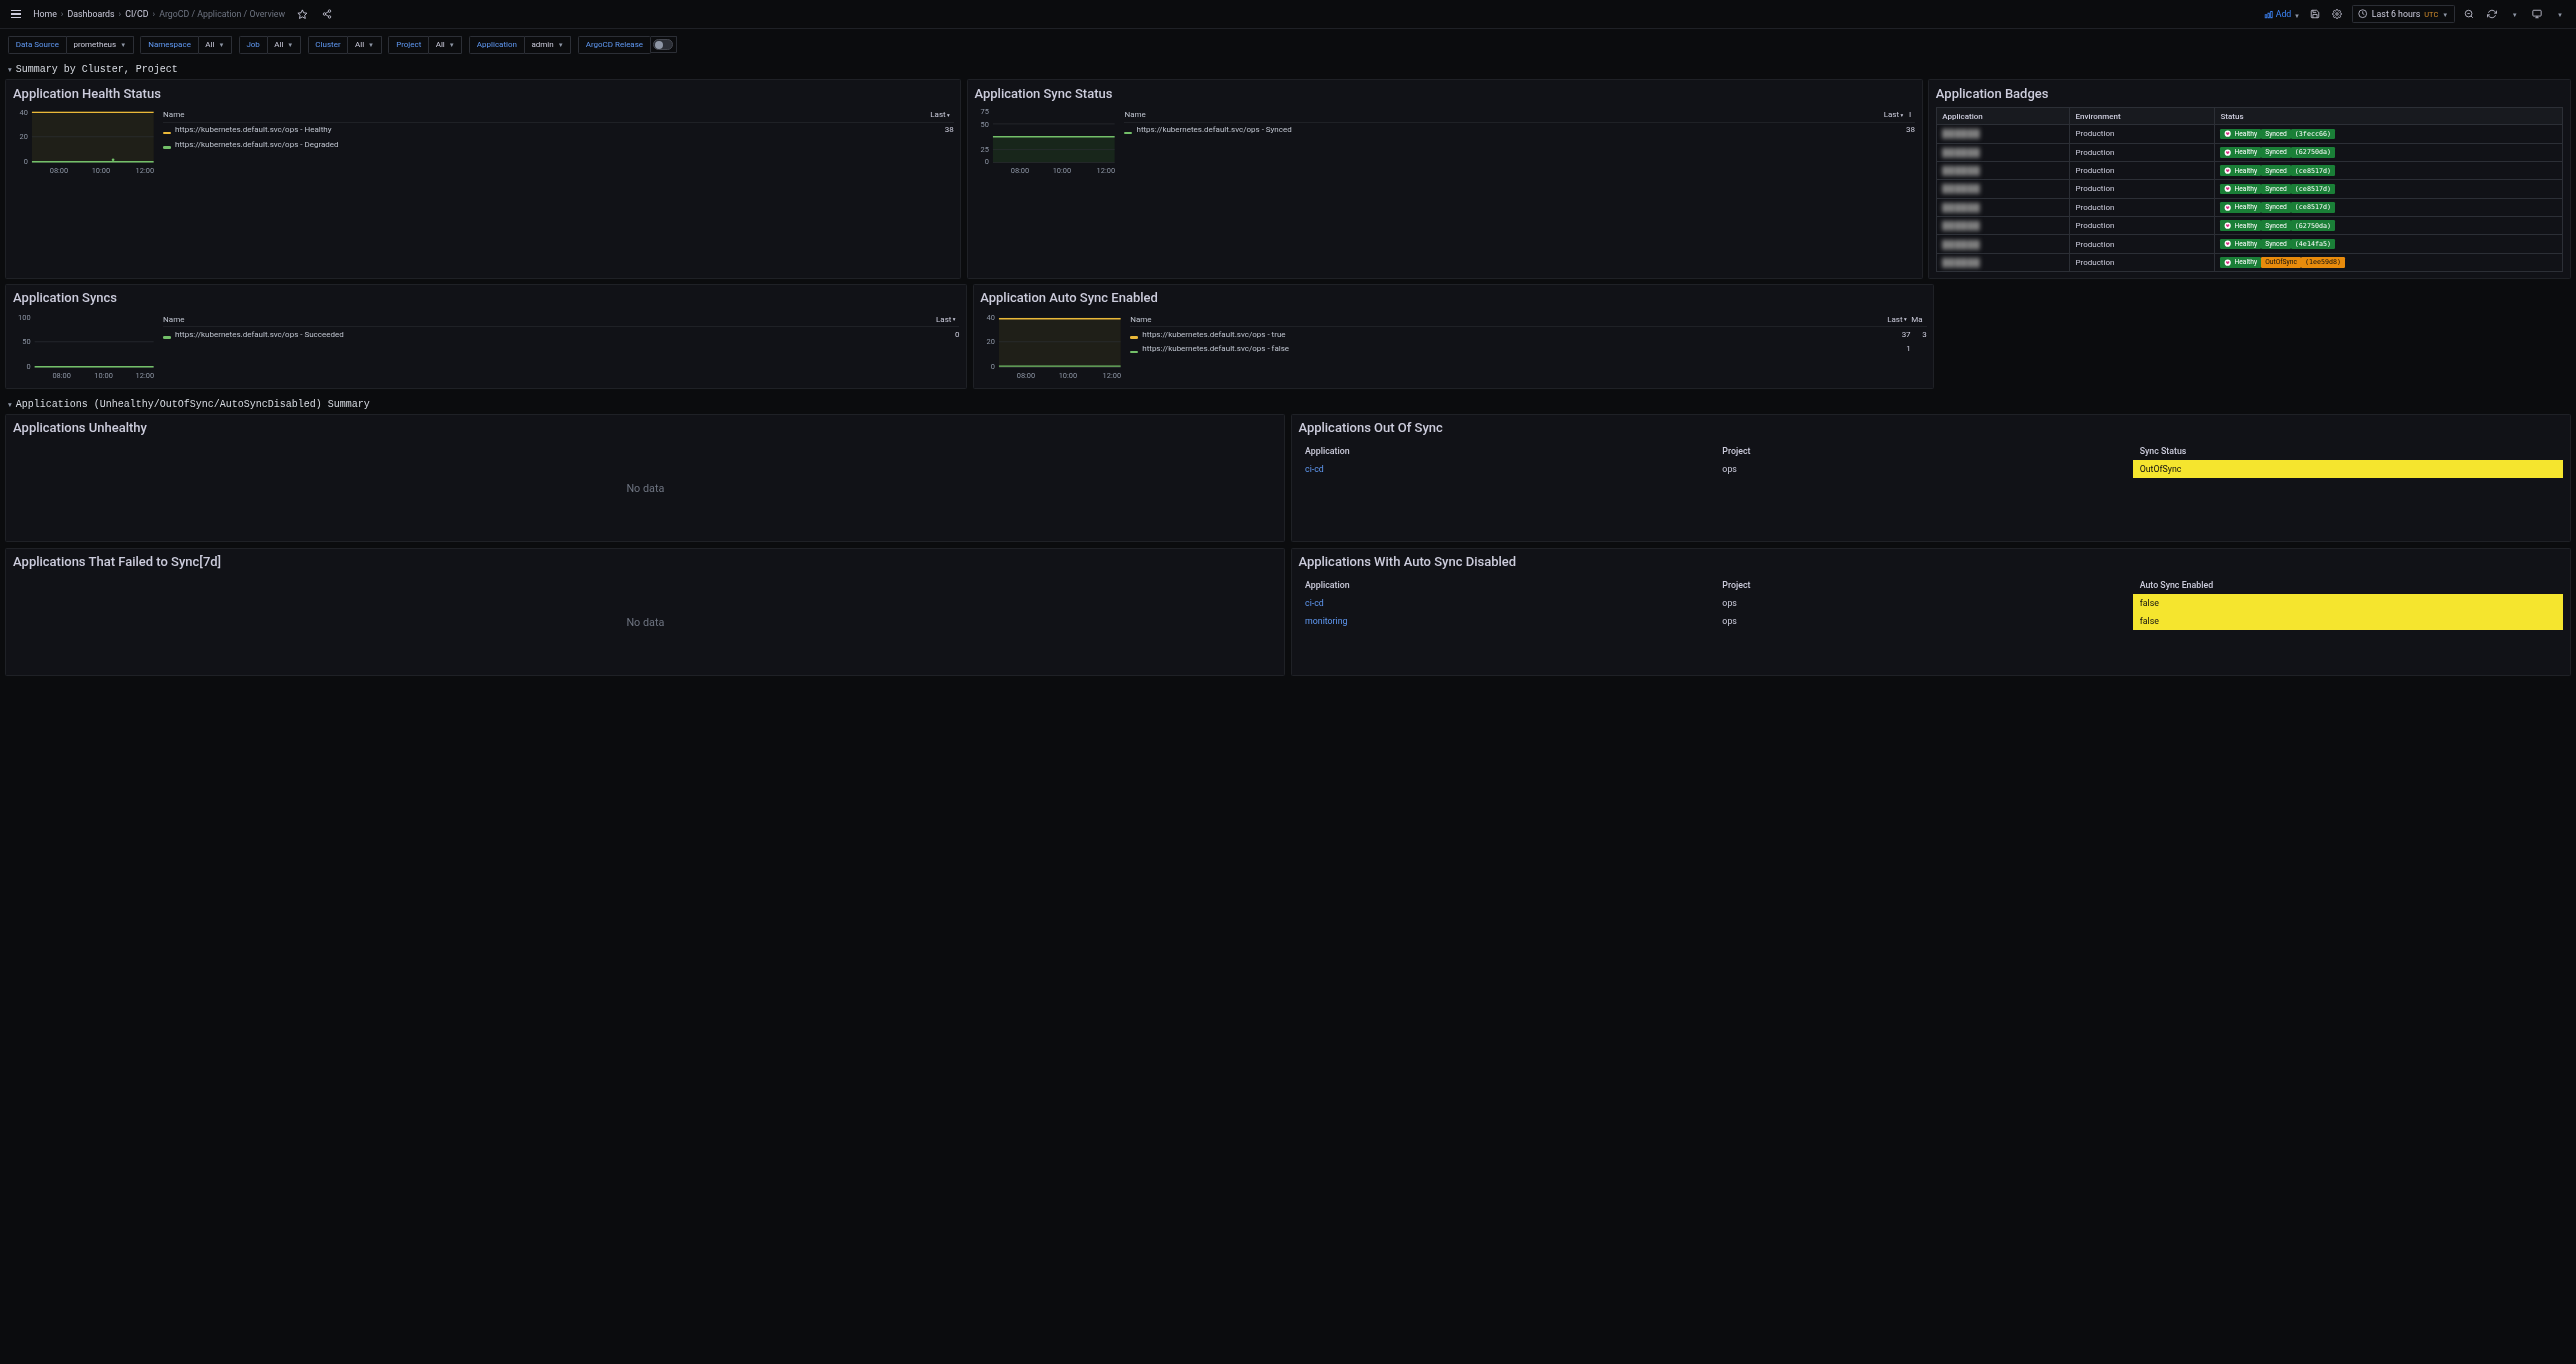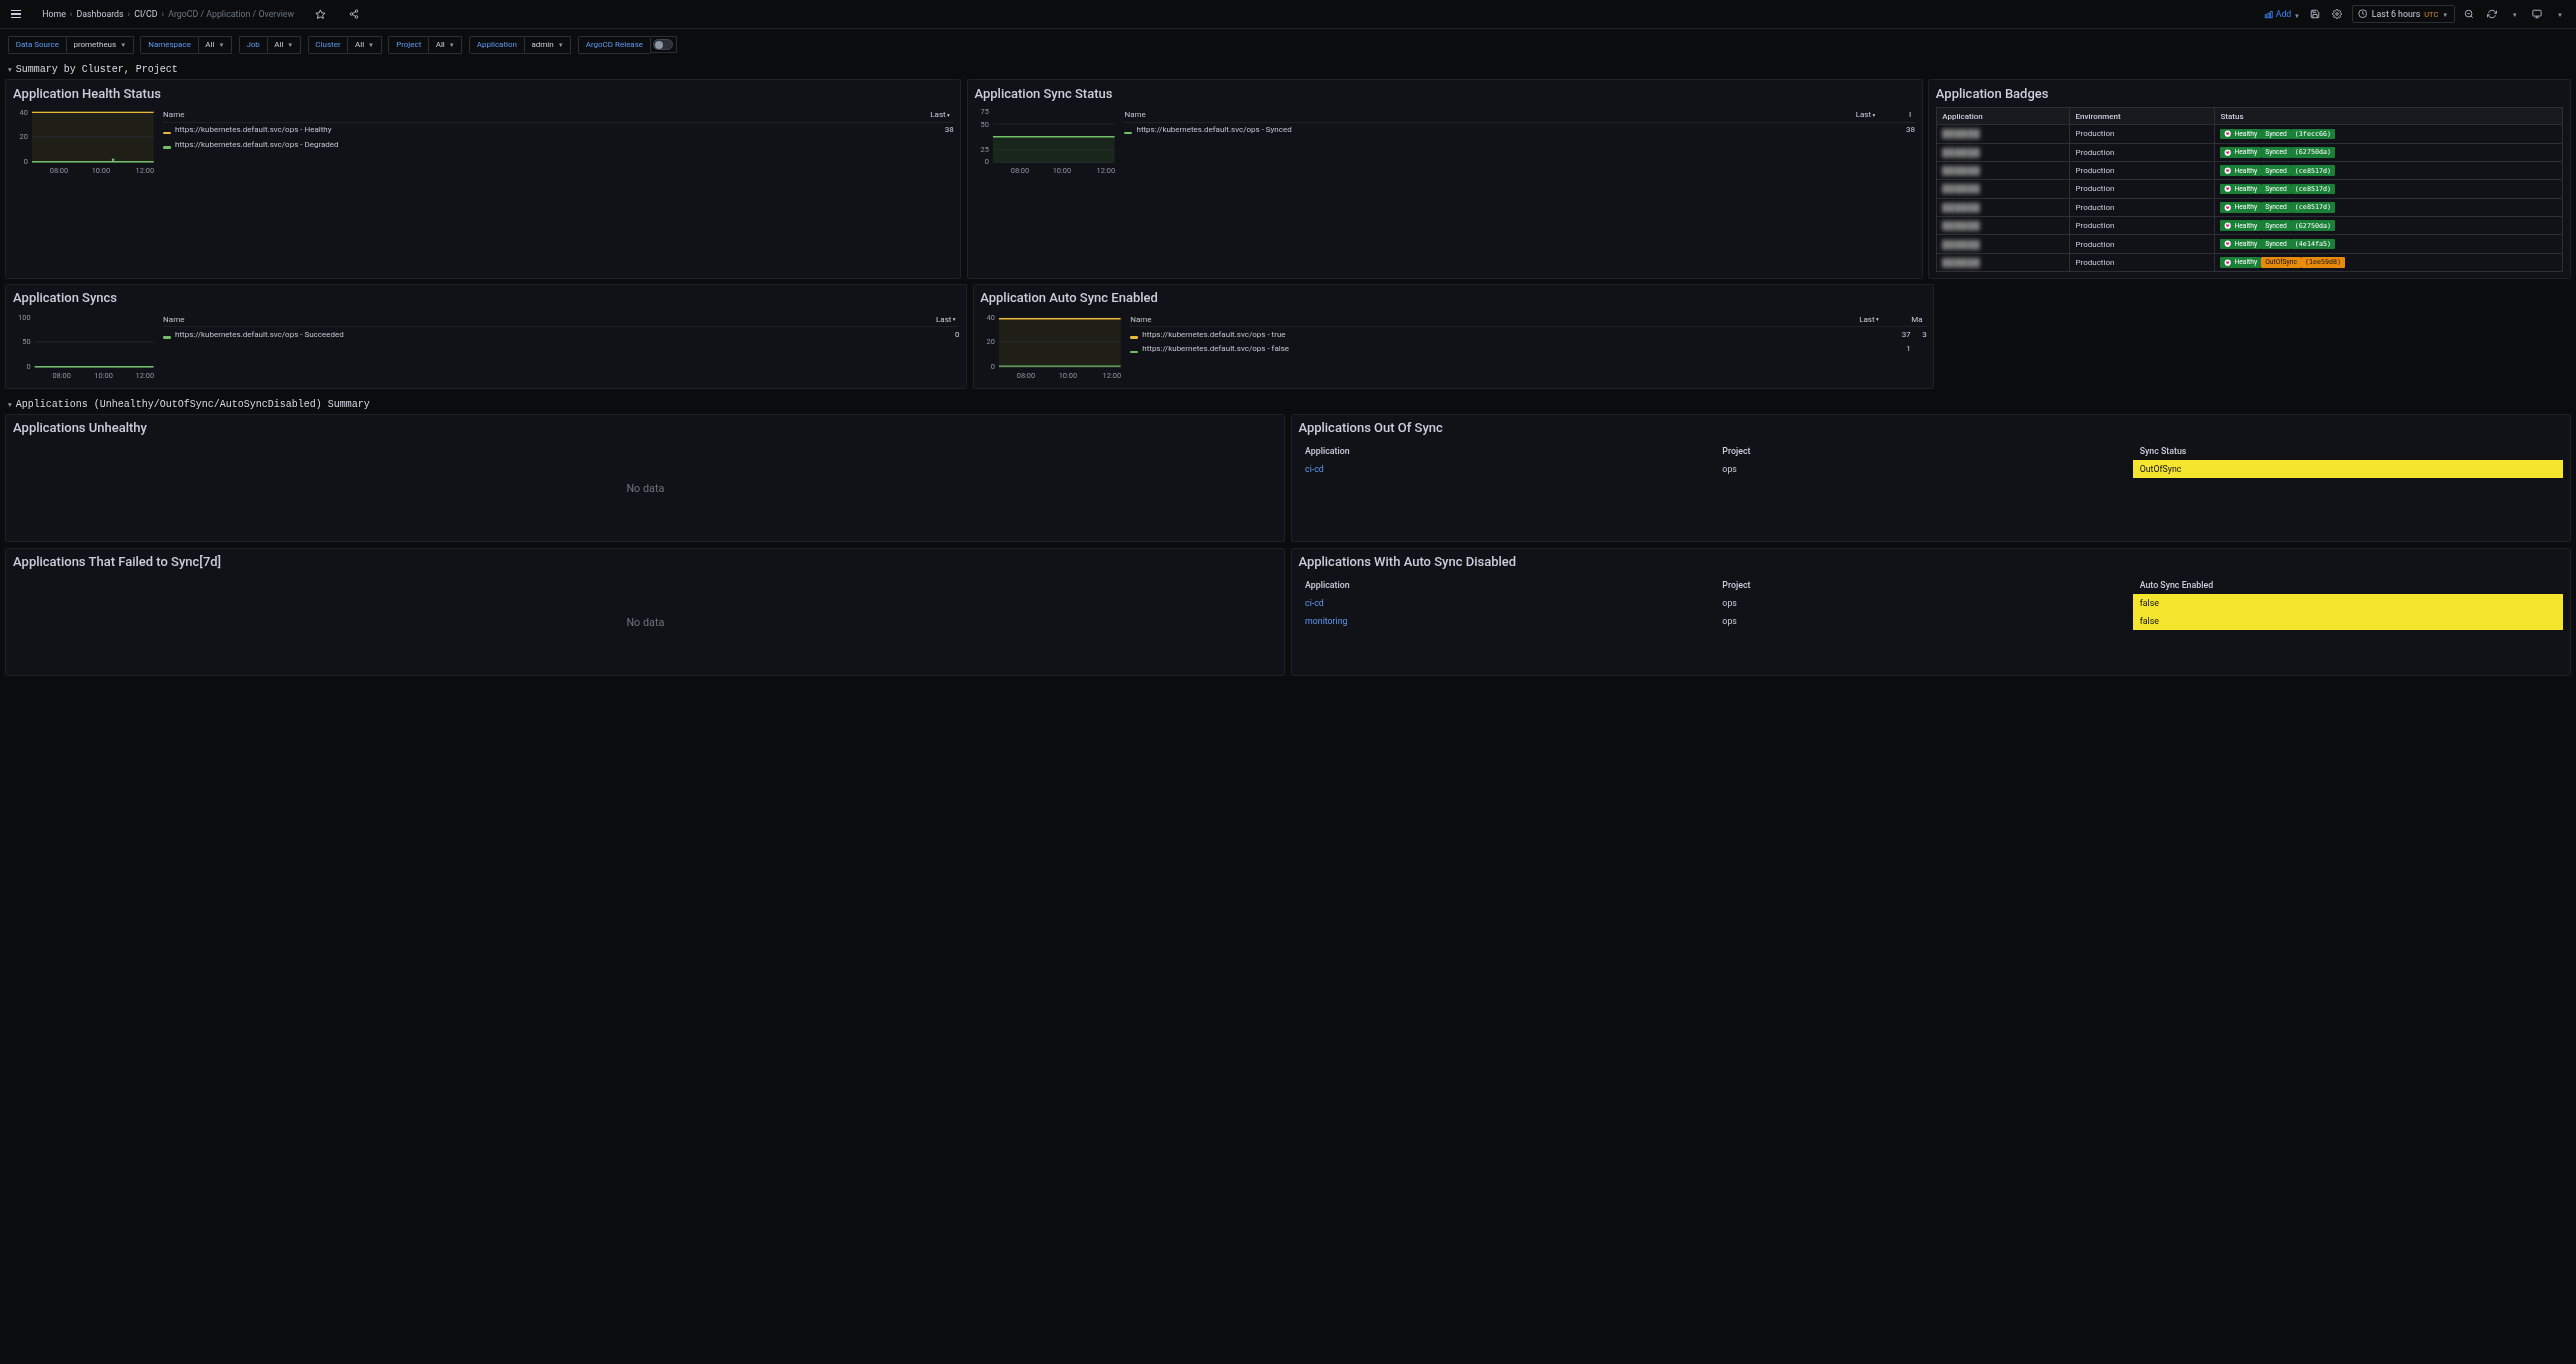--- a/index.html
+++ b/index.html
@@ -7,21 +7,21 @@
   background: #0b0c0e;
   color: #ccccdc;
   font-family: -apple-system, BlinkMacSystemFont, "Segoe UI", Roboto, sans-serif;
   font-size: 8.8px;
   overflow-x: hidden;
 }
 .topbar {
   display: flex;
   align-items: center;
   padding: 5.4px 8px;
-  gap: 18px;
+  gap: 9px;
   border-bottom: 0.7px solid #1f2126;
 }
 .menu-icon { cursor: pointer; display: flex; flex-direction: column; gap: 2px; padding: 2.7px; }
 .menu-icon span { width: 10.8px; height: 1.3px; background: #ccccdc; }
 .breadcrumb { display: flex; align-items: center; gap: 4px; }
 .breadcrumb .crumb { color: #ccccdc; }
 .breadcrumb .sep { color: #6e7481; }
 .breadcrumb .crumb.muted { color: #6e7481; }
 .icon-btn { width: 16px; height: 16px; display: flex; align-items: center; justify-content: center; cursor: pointer; color: #ccccdc; border-radius: 1.3px; }
 .topbar-right { margin-left: auto; display: flex; align-items: center; gap: 6.7px; }
@@ -40,21 +40,21 @@
 .section-title { font-size: 10px; color: #d8dce3; font-weight: 500; font-family: Liberation Mono, monospace; }
 .panels-row { display: flex; gap: 5.4px; padding: 0 5.4px 5.4px 5.4px; }
 .panel { background: #111217; border: 0.7px solid #1f2126; border-radius: 1.3px; padding: 5.4px 6.7px; }
 .panel-title { font-size: 13px; color: #ccccdc; margin-bottom: 6.7px; font-weight: 500; }
 .chart-row { display: flex; gap: 8px; align-items: flex-start; }
 .mini-chart { position: relative; }
 .mini-chart svg { display: block; }
 .legend-table { flex: 1; font-size: 8px; }
 .legend-table .hdr { display: flex; color: #6099f3; padding: 2.7px 0; border-bottom: 0.7px solid #1f2126; }
 .legend-table .hdr .name-col { flex: 1; }
-.legend-table .hdr .val-col { text-align: right; padding-right: 4px; display:flex; align-items:center; gap:1.3px; justify-content:flex-end;margin-left:28px;}
+.legend-table .hdr .val-col { text-align: right; padding-right: 4px; display:flex; align-items:center; gap:1.3px; justify-content:flex-end;}
 .legend-table .row { display: flex; padding: 2.7px 0; align-items: flex-end; }
 .legend-table .swatch { width: 8px; height: 2.7px; border-radius: 1.3px; margin-right: 4px; }
 .legend-table .name-col { flex: 1; color: #bfc4cf; }
 .legend-table .val-col { color: #ccccdc; text-align: right; min-width: 27px; }
 .axis-label { font-size: 11px; fill: #8e96a5; }
 .badges-table { width: 100%; border-collapse: collapse; font-size: 8px; }
 .badges-table th, .badges-table td { border: 0.7px solid #2c2f36; padding: 3.4px 5.4px; text-align: left; }
 .badges-table th { background: #181a1f; color: #ccccdc; font-weight: 500; }
 .blur-box { filter: blur(2px); color: #888; letter-spacing: 0.7px; display:inline-block; }
 .status-badges { display: flex; gap: 0; align-items: center; }

